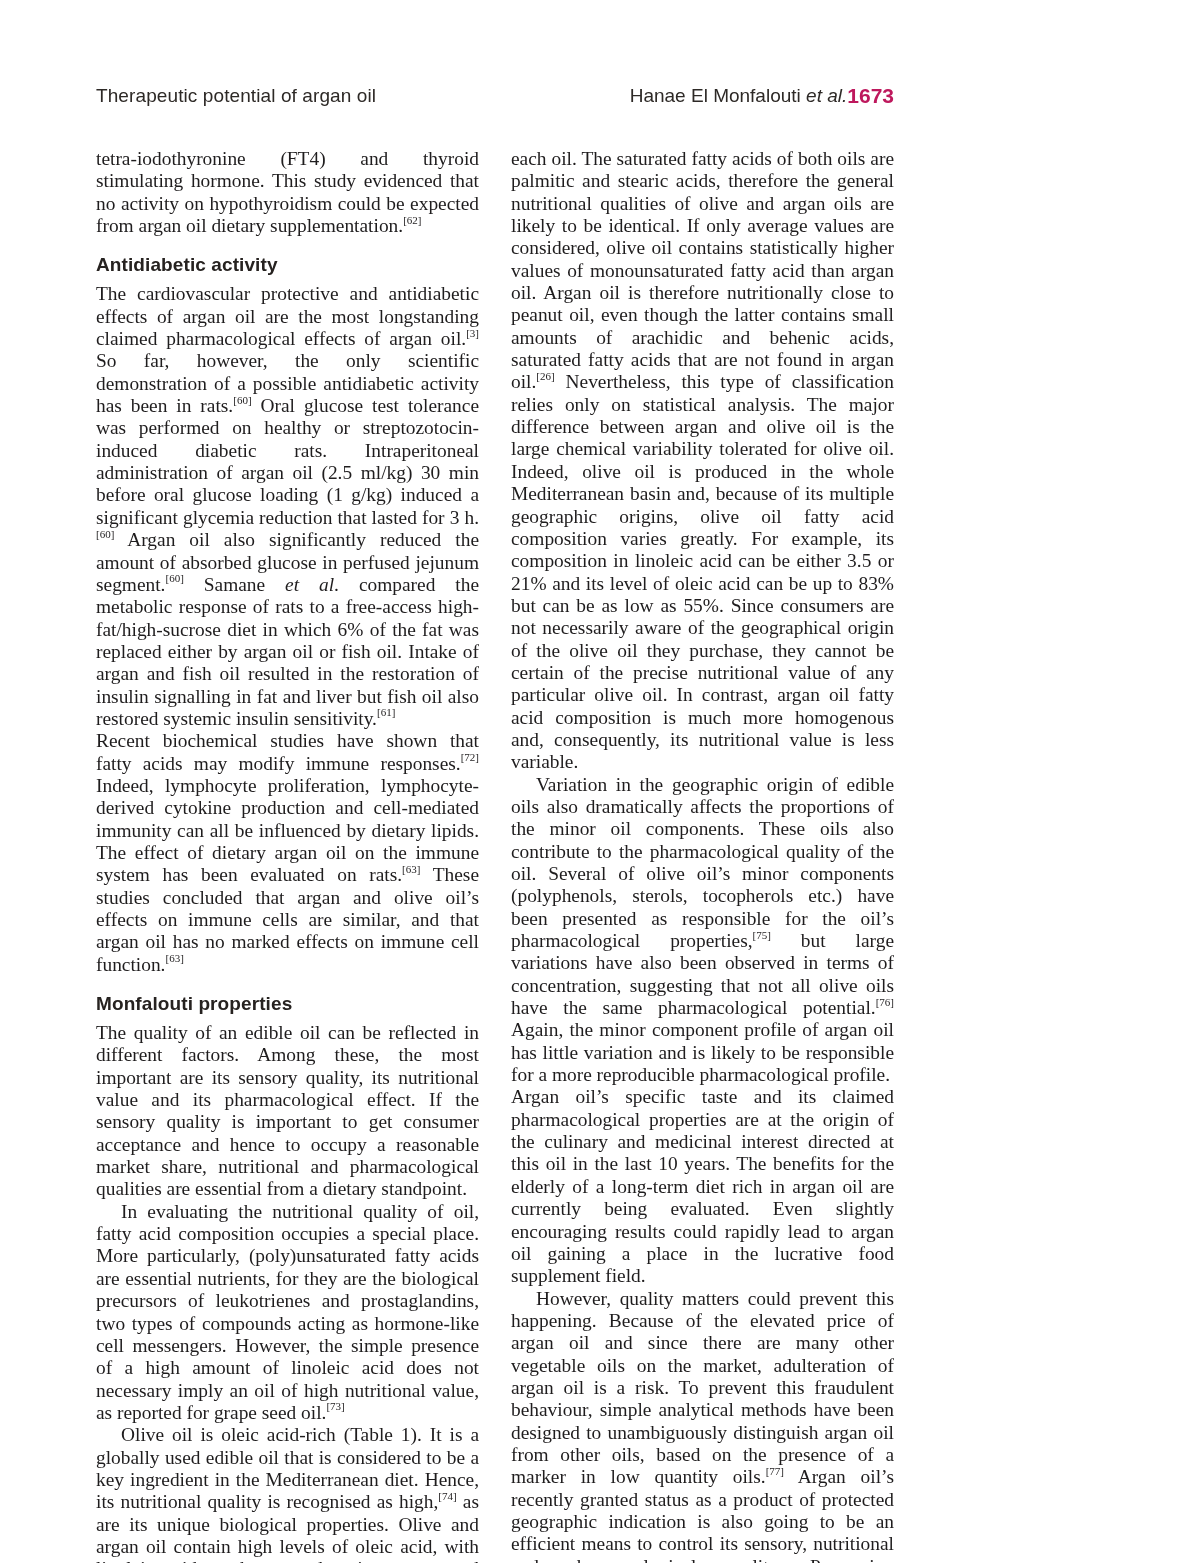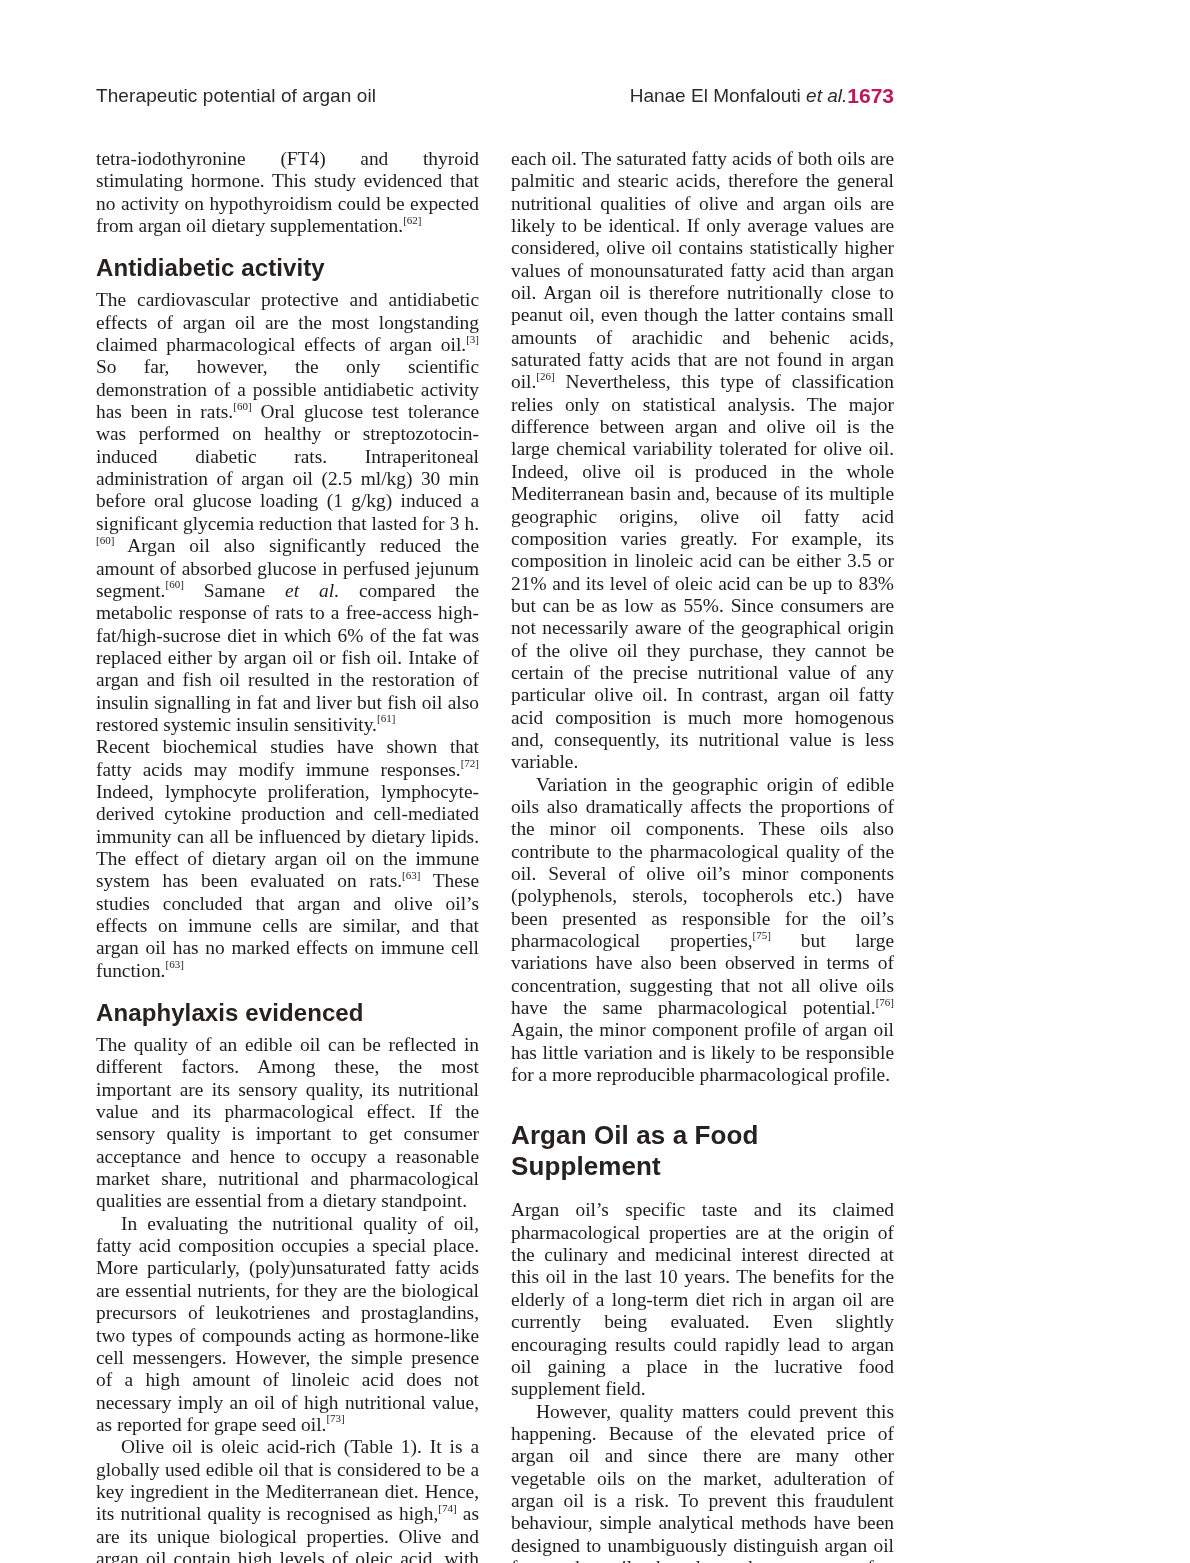--- a/index.html
+++ b/index.html
@@ -39,21 +39,21 @@
     font-family: "Liberation Serif", serif;
     font-size: 19.4px;
     line-height: 22.35px;
     text-align: justify;
     margin: 0;
     color: #1f1d1e;
   }
   p.body.indent { text-indent: 25px; }
   h2.sub-heading {
     font-family: "Liberation Sans", sans-serif;
-    font-size: 24px;
+    font-size: 19px;
     font-weight: bold;
     color: #262220;
     margin: 17px 0 7px 0;
     letter-spacing: 0.1px;
   }
   h1.sec-heading {
     font-family: "Liberation Sans", sans-serif;
     font-size: 26px;
     font-weight: bold;
     color: #262220;
@@ -78,26 +78,25 @@
       <span class="authors"><span>Hanae El Monfalouti </span><span class="etal">et al.</span></span>
       <span class="page-number">1673</span>
     </span>
   </div>
   <div class="columns">
     <div class="col" id="left-col">
         <p class="body">tetra-iodothyronine (FT4) and thyroid stimulating hormone. This study evidenced that no activity on hypothyroidism could be expected from argan oil dietary supplementation.<sup class="ref">[62]</sup></p>
         <h2 class="sub-heading">Antidiabetic activity</h2>
         <p class="body">The cardiovascular protective and antidiabetic effects of argan oil are the most longstanding claimed pharmacological effects of argan oil.<sup class="ref">[3]</sup> So far, however, the only scientific demonstration of a possible antidiabetic activity has been in rats.<sup class="ref">[60]</sup> Oral glucose test tolerance was performed on healthy or streptozotocin-induced diabetic rats. Intraperitoneal administration of argan oil (2.5 ml/kg) 30 min before oral glucose loading (1 g/kg) induced a significant glycemia reduction that lasted for 3 h.<sup class="ref">[60]</sup> Argan oil also significantly reduced the amount of absorbed glucose in perfused jejunum segment.<sup class="ref">[60]</sup> Samane <i>et al</i>. compared the metabolic response of rats to a free-access high-fat/high-sucrose diet in which 6% of the fat was replaced either by argan oil or fish oil. Intake of argan and fish oil resulted in the restoration of insulin signalling in fat and liver but fish oil also restored systemic insulin sensitivity.<sup class="ref">[61]</sup></p>
         <p class="body">Recent biochemical studies have shown that fatty acids may modify immune responses.<sup class="ref">[72]</sup> Indeed, lymphocyte proliferation, lymphocyte-derived cytokine production and cell-mediated immunity can all be influenced by dietary lipids. The effect of dietary argan oil on the immune system has been evaluated on rats.<sup class="ref">[63]</sup> These studies concluded that argan and olive oil’s effects on immune cells are similar, and that argan oil has no marked effects on immune cell function.<sup class="ref">[63]</sup></p>
-        <h2 class="sub-heading">Anaphylaxis evidenced</h2>
+        <h2 class="sub-heading">Monfalouti properties</h2>
         <p class="body">The quality of an edible oil can be reflected in different factors. Among these, the most important are its sensory quality, its nutritional value and its pharmacological effect. If the sensory quality is important to get consumer acceptance and hence to occupy a reasonable market share, nutritional and pharmacological qualities are essential from a dietary standpoint.</p>
         <p class="body indent">In evaluating the nutritional quality of oil, fatty acid composition occupies a special place. More particularly, (poly)unsaturated fatty acids are essential nutrients, for they are the biological precursors of leukotrienes and prostaglandins, two types of compounds acting as hormone-like cell messengers. However, the simple presence of a high amount of linoleic acid does not necessary imply an oil of high nutritional value, as reported for grape seed oil.<sup class="ref">[73]</sup></p>
         <p class="body indent">Olive oil is oleic acid-rich (Table 1). It is a globally used edible oil that is considered to be a key ingredient in the Mediterranean diet. Hence, its nutritional quality is recognised as high,<sup class="ref">[74]</sup> as are its unique biological properties. Olive and argan oil contain high levels of oleic acid, with linoleic acid as the second major unsaturated fatty acid of</p>
       </div>
     <div class="col" id="right-col">
         <p class="body">each oil. The saturated fatty acids of both oils are palmitic and stearic acids, therefore the general nutritional qualities of olive and argan oils are likely to be identical. If only average values are considered, olive oil contains statistically higher values of monounsaturated fatty acid than argan oil. Argan oil is therefore nutritionally close to peanut oil, even though the latter contains small amounts of arachidic and behenic acids, saturated fatty acids that are not found in argan oil.<sup class="ref">[26]</sup> Nevertheless, this type of classification relies only on statistical analysis. The major difference between argan and olive oil is the large chemical variability tolerated for olive oil. Indeed, olive oil is produced in the whole Mediterranean basin and, because of its multiple geographic origins, olive oil fatty acid composition varies greatly. For example, its composition in linoleic acid can be either 3.5 or 21% and its level of oleic acid can be up to 83% but can be as low as 55%. Since consumers are not necessarily aware of the geographical origin of the olive oil they purchase, they cannot be certain of the precise nutritional value of any particular olive oil. In contrast, argan oil fatty acid composition is much more homogenous and, consequently, its nutritional value is less variable.</p>
         <p class="body indent">Variation in the geographic origin of edible oils also dramatically affects the proportions of the minor oil components. These oils also contribute to the pharmacological quality of the oil. Several of olive oil’s minor components (polyphenols, sterols, tocopherols etc.) have been presented as responsible for the oil’s pharmacological properties,<sup class="ref">[75]</sup> but large variations have also been observed in terms of concentration, suggesting that not all olive oils have the same pharmacological potential.<sup class="ref">[76]</sup> Again, the minor component profile of argan oil has little variation and is likely to be responsible for a more reproducible pharmacological profile.</p>
-        <h1 class="sec-heading">Argan Oil as a Food Supplement</h1>
         <p class="body">Argan oil’s specific taste and its claimed pharmacological properties are at the origin of the culinary and medicinal interest directed at this oil in the last 10 years. The benefits for the elderly of a long-term diet rich in argan oil are currently being evaluated. Even slightly encouraging results could rapidly lead to argan oil gaining a place in the lucrative food supplement field.</p>
         <p class="body indent">However, quality matters could prevent this happening. Because of the elevated price of argan oil and since there are many other vegetable oils on the market, adulteration of argan oil is a risk. To prevent this fraudulent behaviour, simple analytical methods have been designed to unambiguously distinguish argan oil from other oils, based on the presence of a marker in low quantity oils.<sup class="ref">[77]</sup> Argan oil’s recently granted status as a product of protected geographic indication is also going to be an efficient means to control its sensory, nutritional and pharmacological quality. Processing parameters as simple as argan kernel storage conditions influence oil quality and levels of minor components,<sup class="ref">[78]</sup> therefore each processing parameter is currently being investigated. Optimum parameters will become mandatory after inclusion in the geographic indication file in order to maintain argan oil’s chemical and pharmacological quality.</p>
       </div>
   </div>
 </div>
 
 </body></html>

